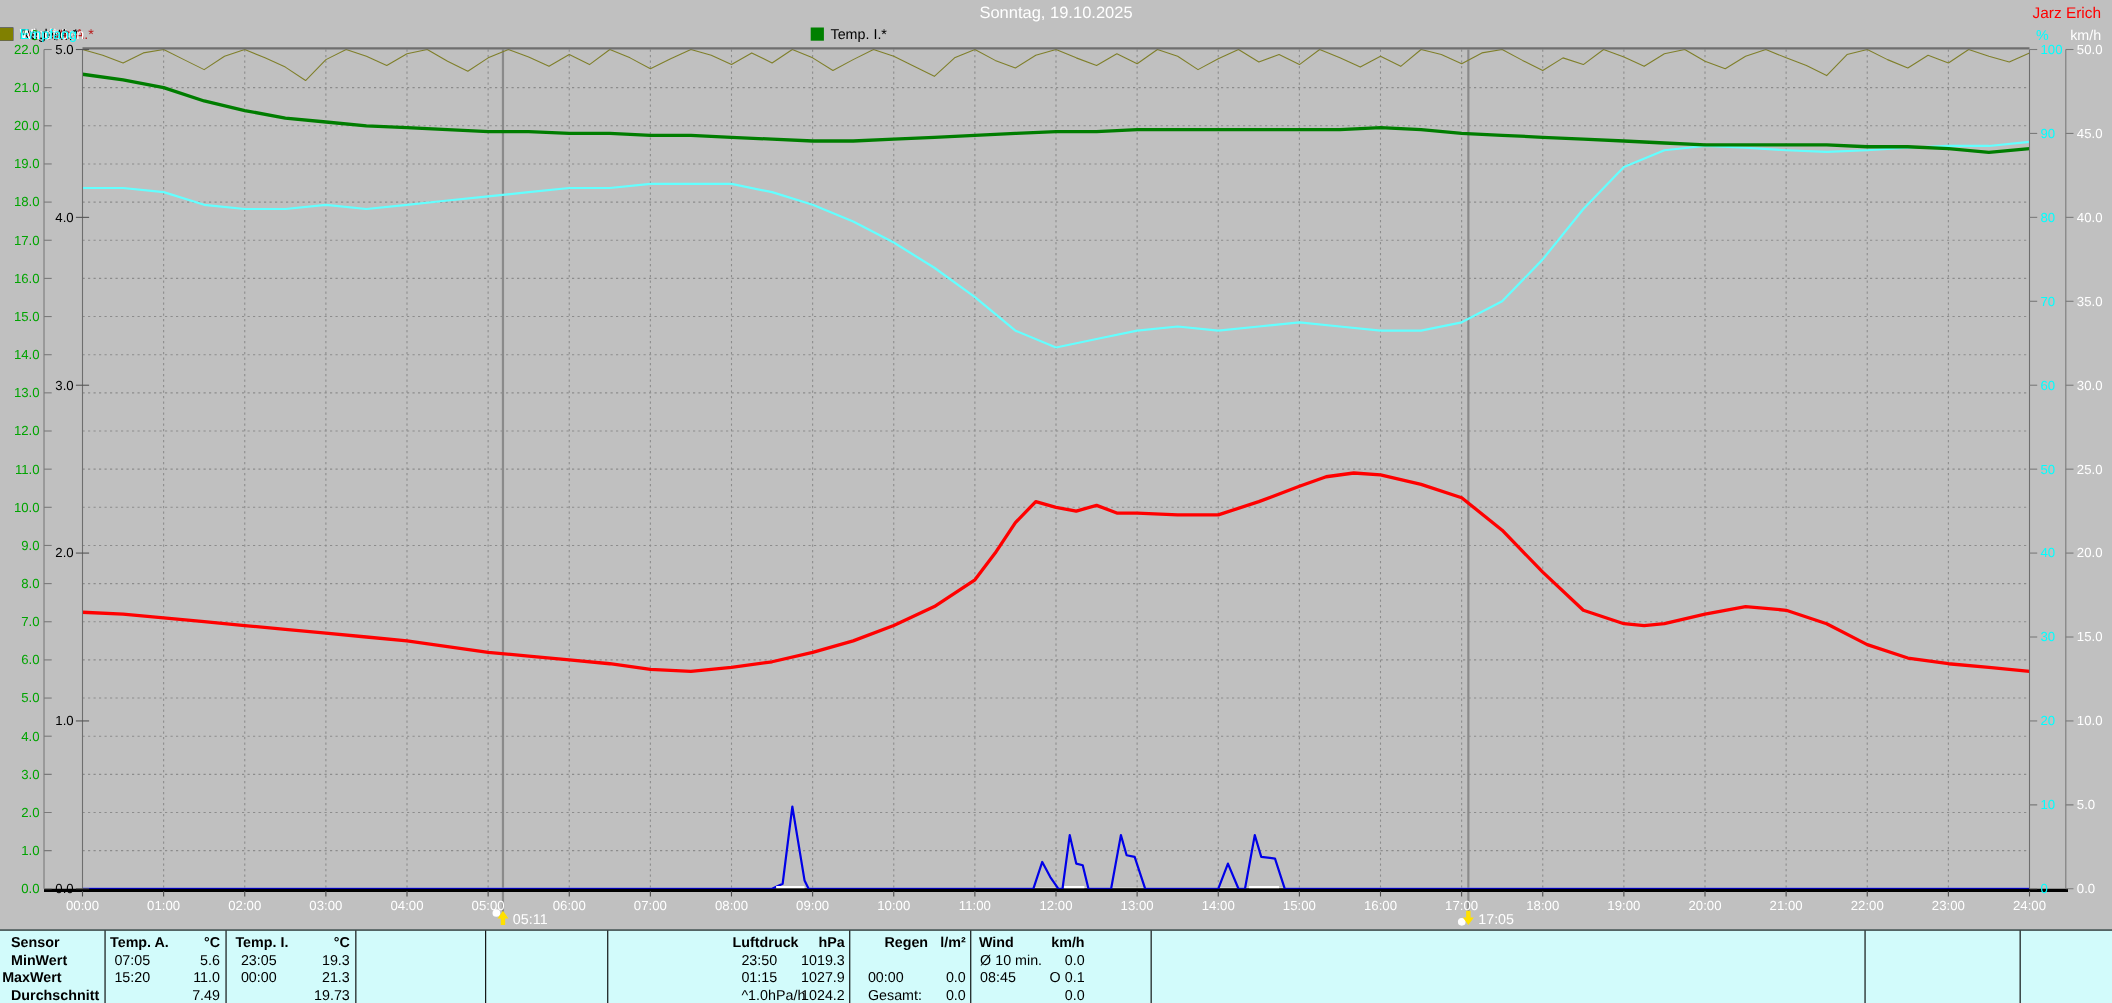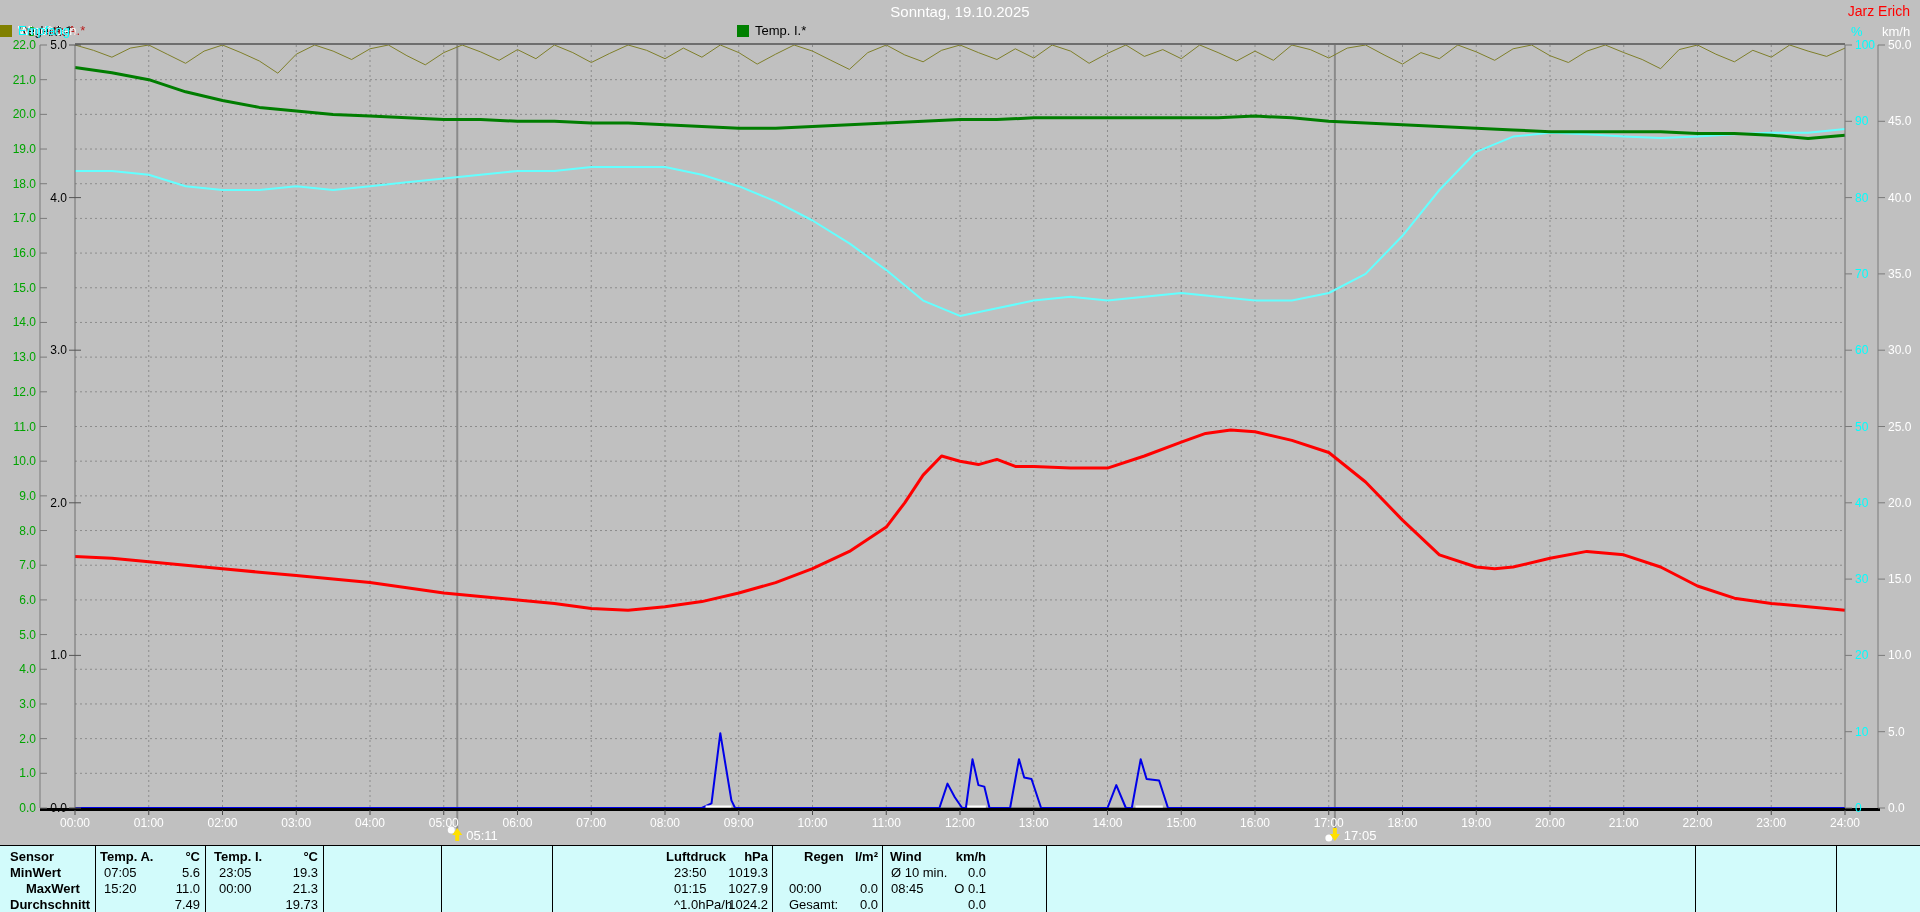--- a/index.html
+++ b/index.html
@@ -299,21 +299,21 @@
       <div class="sep" style="left: 323px;"></div>
       <div class="sep" style="left: 441px;"></div>
       <div class="sep" style="left: 552px;"></div>
       <div class="sep" style="left: 772px;"></div>
       <div class="sep" style="left: 882px;"></div>
       <div class="sep" style="left: 1046px;"></div>
       <div class="sep" style="left: 1695px;"></div>
       <div class="sep" style="left: 1836px;"></div>
       <span class="b" style="top: 3px; left: 10px;">Sensor</span>
       <span class="b" style="top: 19px; left: 10px;">MinWert</span>
-      <span class="b" style="top: 35px; left: 26px; text-align: center;">MaxWert</span>
+      <span class="b" style="top: 35px; left: 2px; text-align: center;">MaxWert</span>
       <span class="b" style="top: 51px; left: 10px;">Durchschnitt</span>
       <span class="b" style="top: 3px; left: 100px;">Temp. A.</span>
       <span class="b" style="top: 3px; left: 105px; width: 95px; text-align: right;">°C</span>
       <span style="top: 19px; left: 104px;">07:05</span>
       <span style="top: 19px; left: 105px; width: 95px; text-align: right;">5.6</span>
       <span style="top: 35px; left: 104px;">15:20</span>
       <span style="top: 35px; left: 105px; width: 95px; text-align: right;">11.0</span>
       <span style="top: 51px; left: 105px; width: 95px; text-align: right;">7.49</span>
       <span class="b" style="top: 3px; left: 214px;">Temp. I.</span>
       <span class="b" style="top: 3px; left: 223px; width: 95px; text-align: right;">°C</span>

